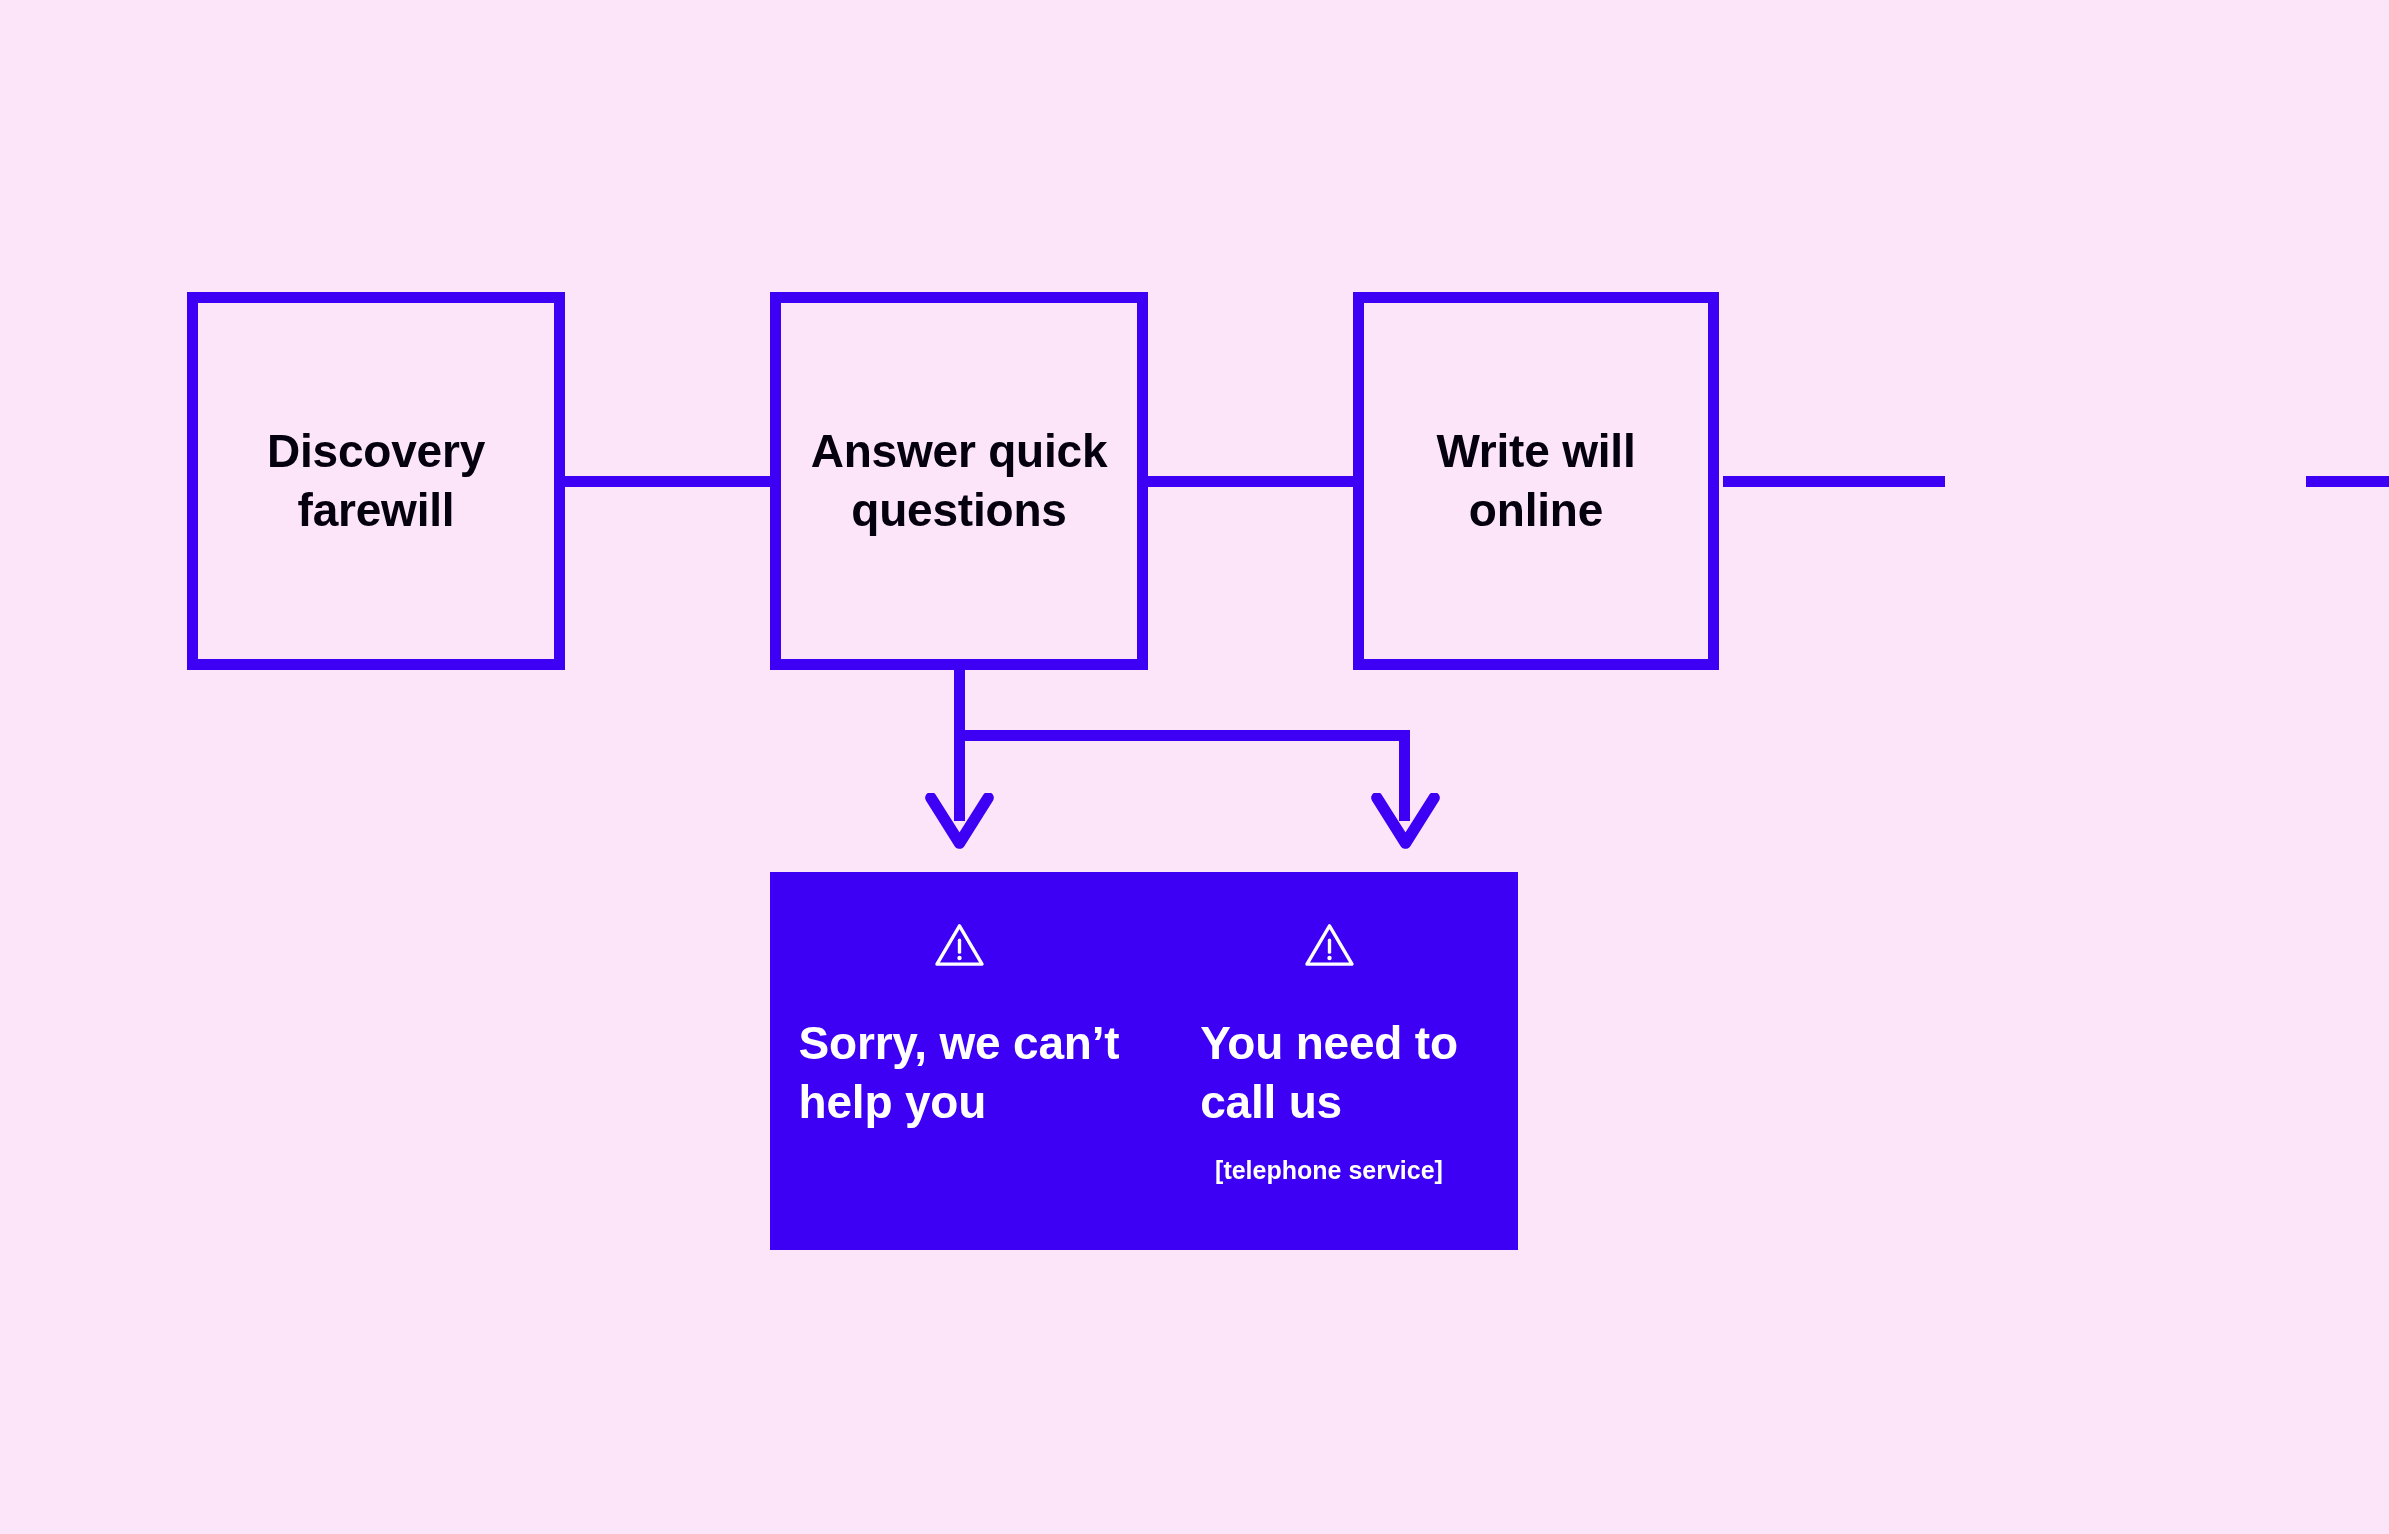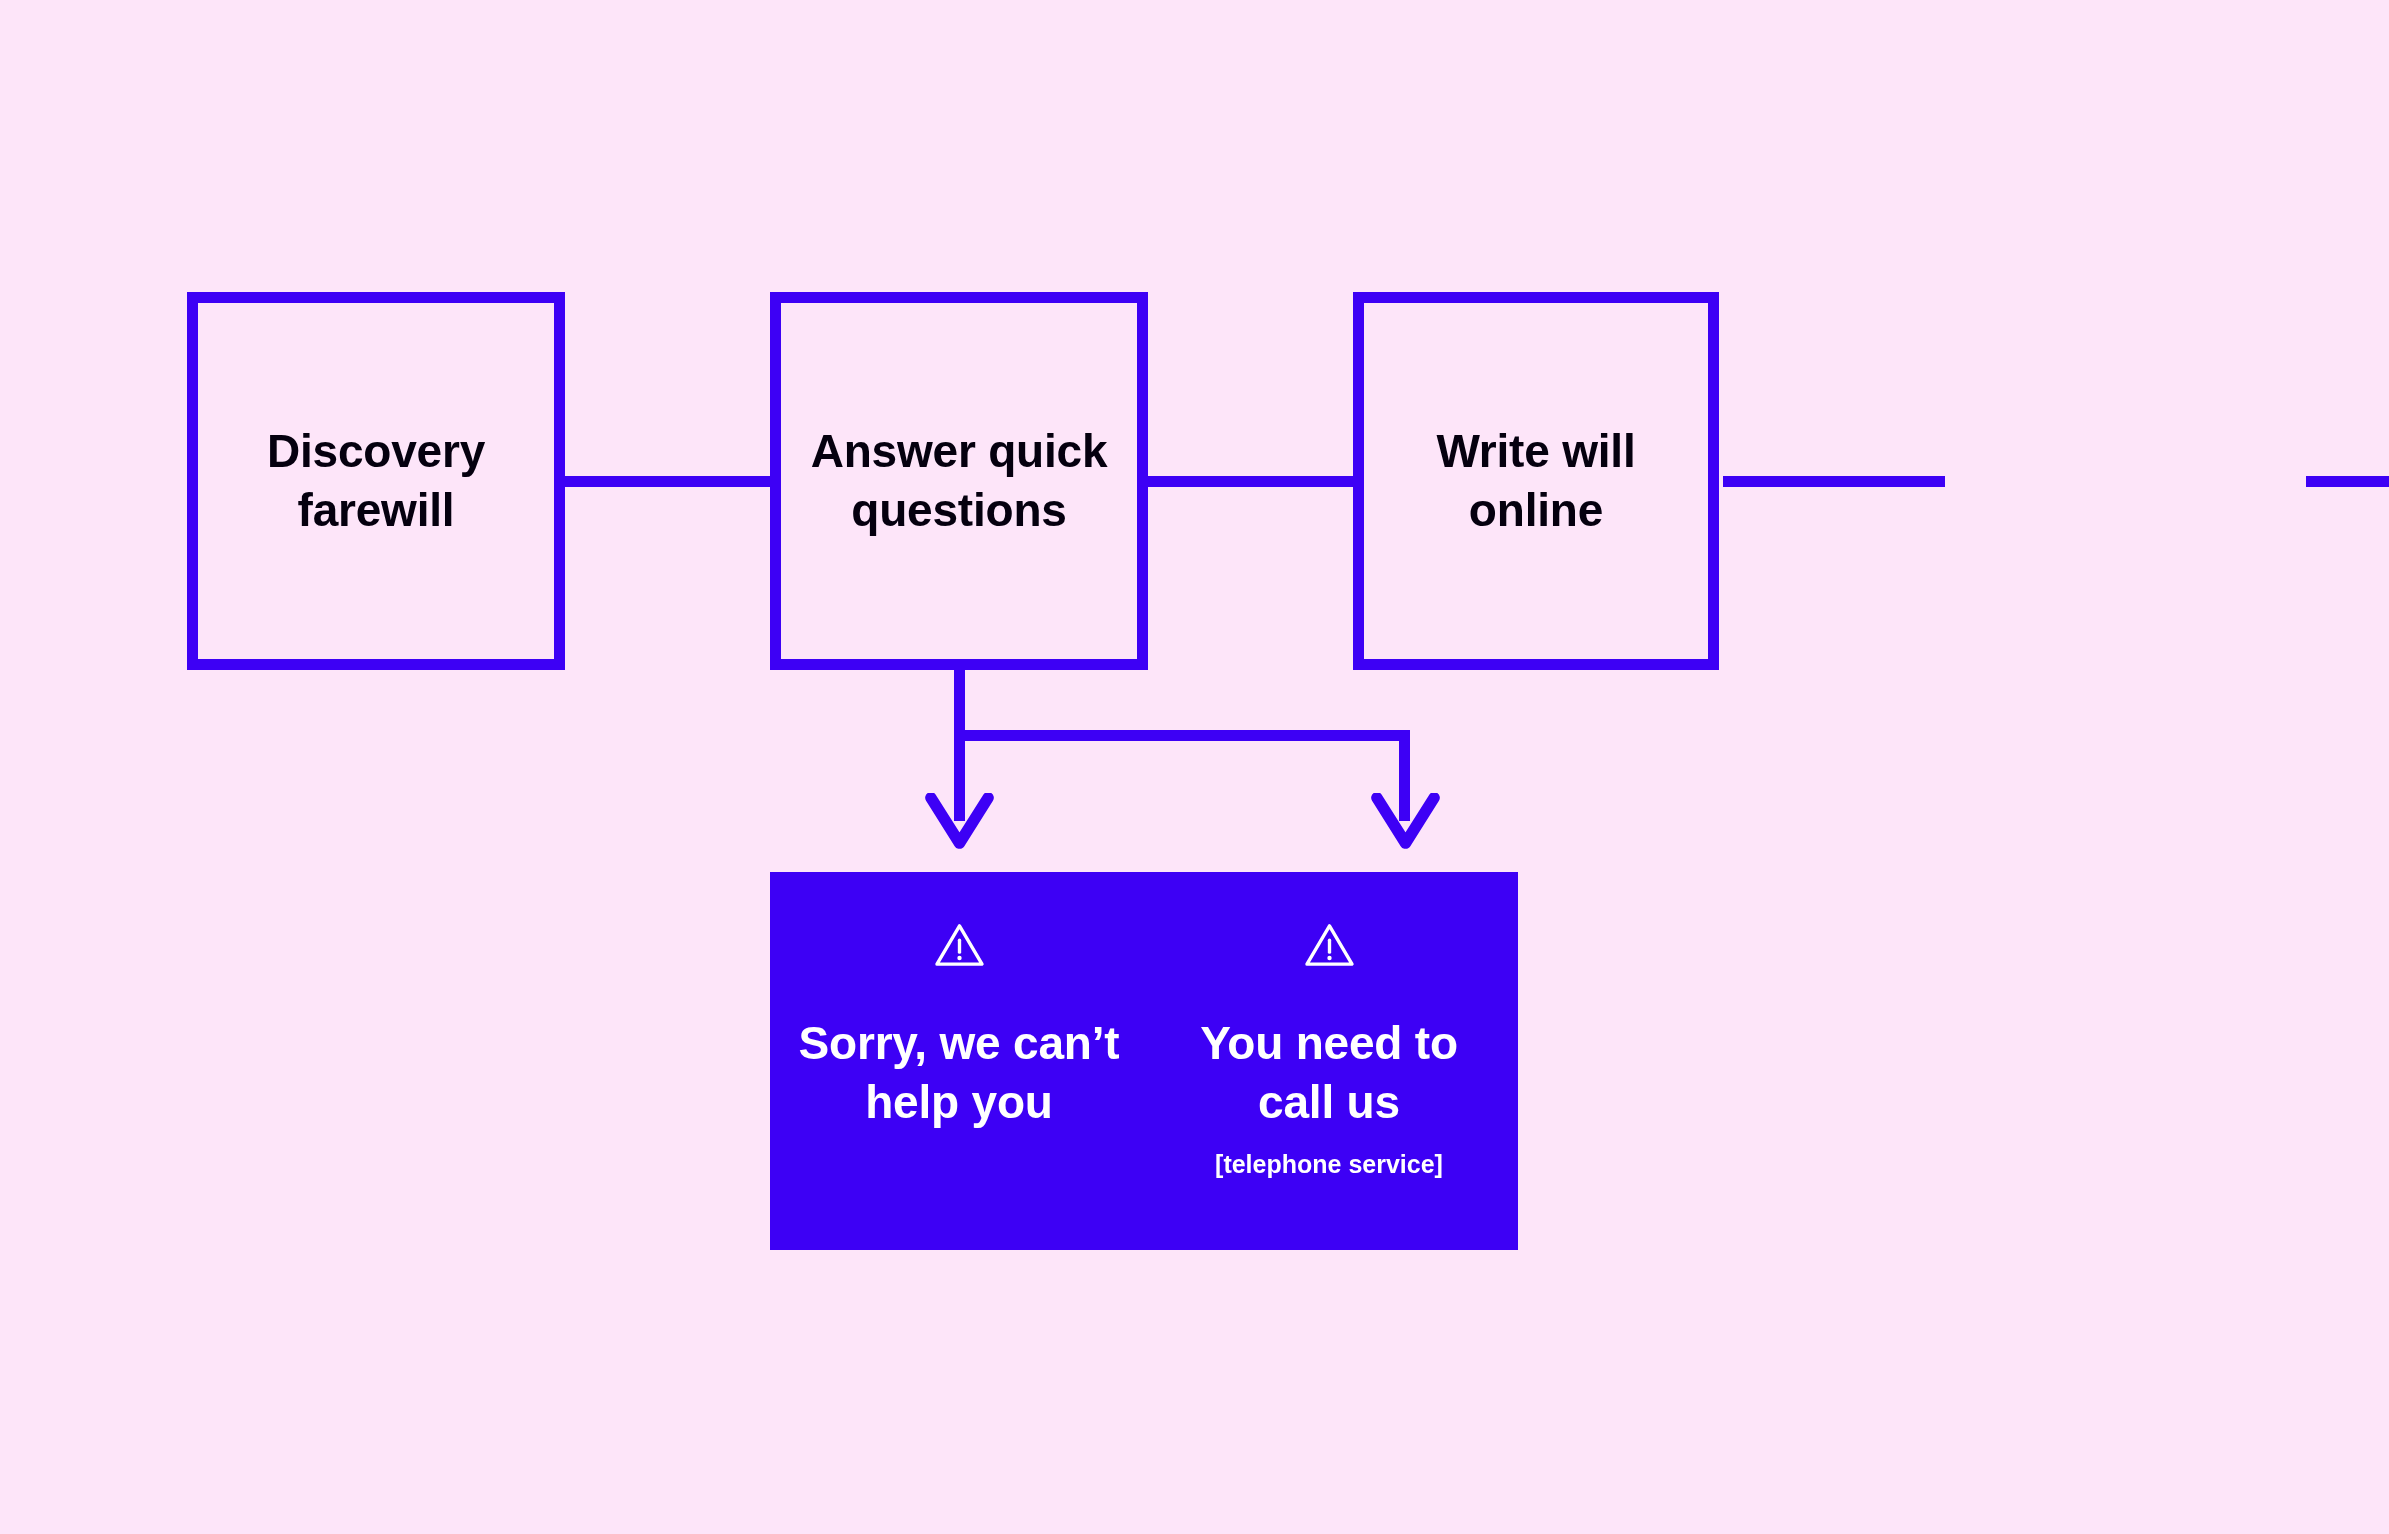--- a/index.html
+++ b/index.html
@@ -72,32 +72,32 @@
     display: block;
     width: 51px;
     height: 46px;
     margin-bottom: 46px;
   }
   .error-title {
     color: #ffffff;
     font-weight: 700;
     font-size: 46px;
     line-height: 1.28;
-    text-align: center;
+    text-align: left;
     letter-spacing: -0.2px;
     white-space: pre-line;
     padding: 0 8.6px;
   }
   .error-sub {
     color: #ffffff;
     font-weight: 700;
     font-size: 25px;
     line-height: 1.3;
     text-align: center;
-    margin-top: 16px;
+    margin-top: 22px;
     letter-spacing: 0px;
   }
 </style>
 </head>
 <body>
 
 <div id="stage">
 
   <div class="connector-h" style="left:559px; top:476px; width:222px;"></div>
   <div class="connector-h" style="left:1140px; top:476px; width:222px;"></div>

